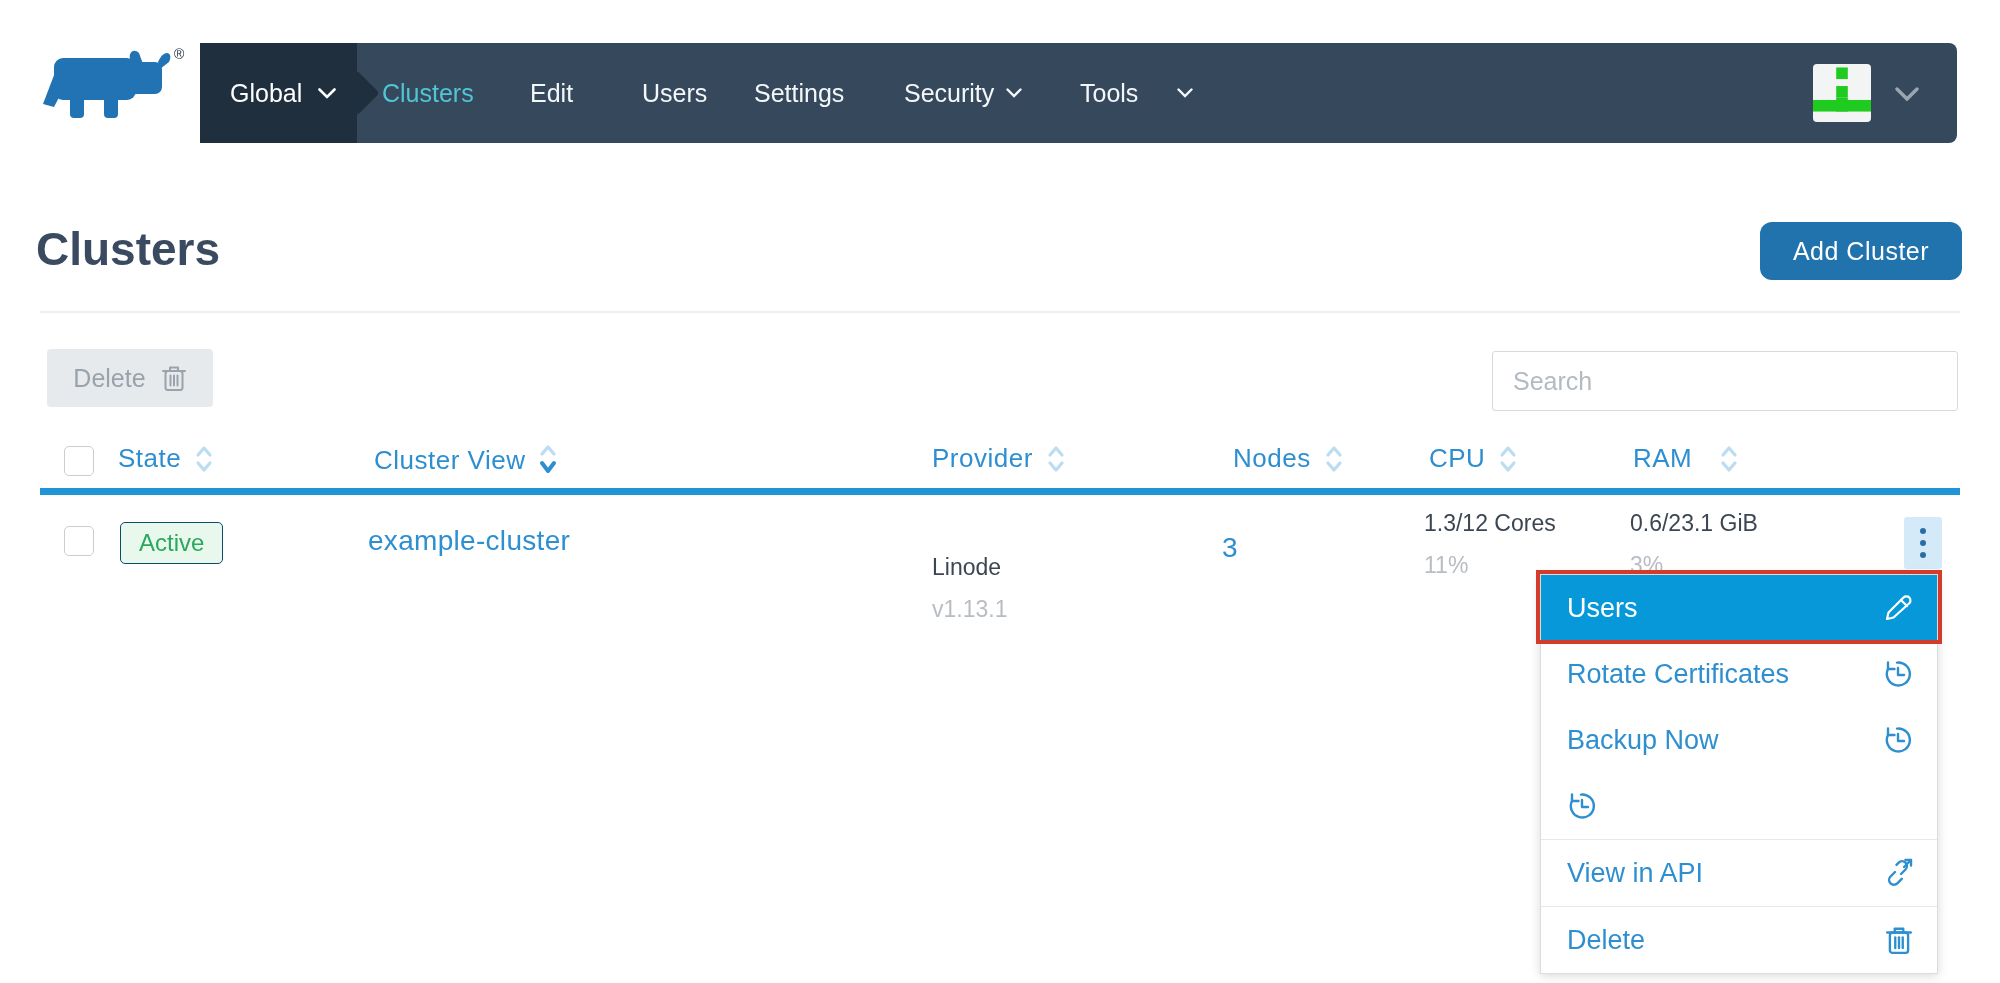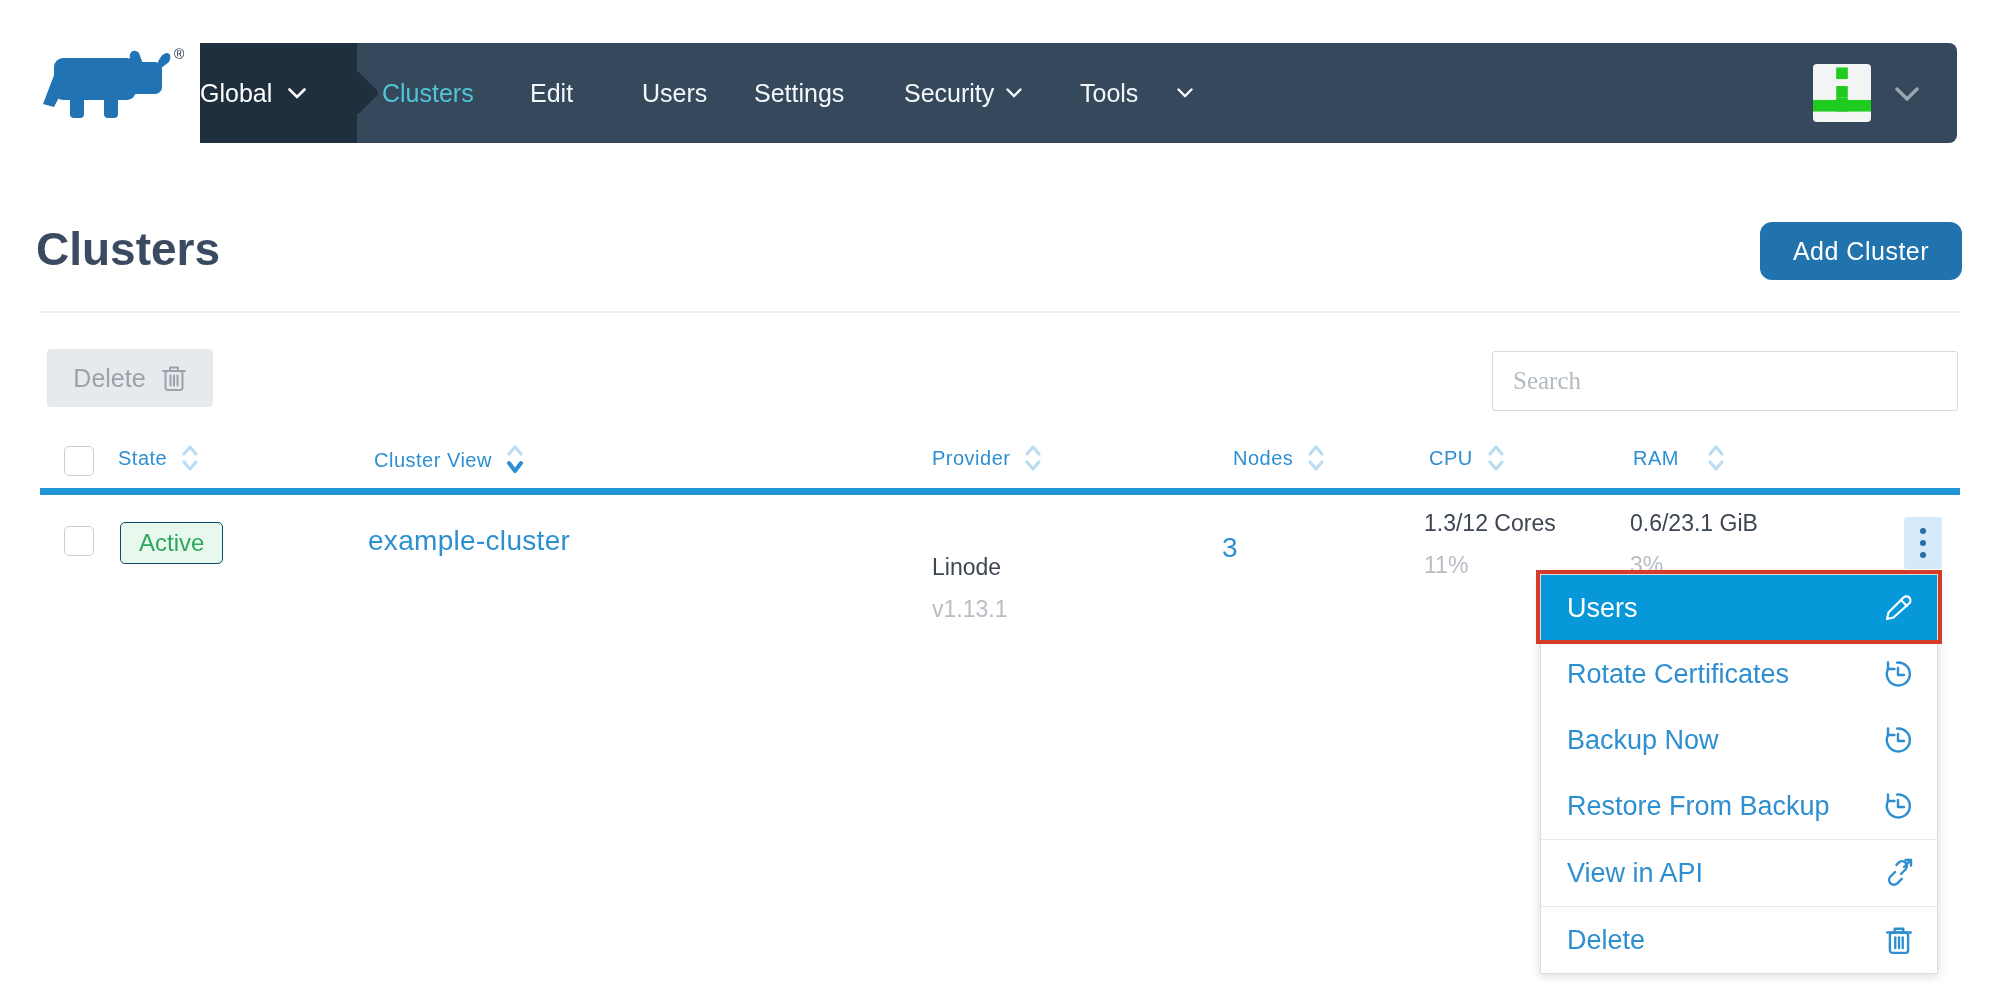--- a/index.html
+++ b/index.html
@@ -5,21 +5,21 @@
   * { margin:0; padding:0; box-sizing:border-box; }
   body { background:#fff; font-family:"Liberation Sans", sans-serif; }
   .screen { position:relative; width:2000px; height:983px; background:#fff; overflow:hidden; }
 
   
   .logo-wrap { position:absolute; left:40px; top:46px; width:150px; height:78px; cursor:pointer; }
   .logo-reg { position:absolute; left:134px; top:0px; font-size:14px; color:#233040; }
   .topnav { position:absolute; left:200px; top:43px; width:1757px; height:100px;
             background:#36495c; border-radius:0 8px 8px 0; }
   .global-crumb { position:absolute; left:0; top:0; width:157px; height:100px; background:#202f3e;
-            display:flex; align-items:center; gap:16px; color:#fff; font-size:25px;
+            display:flex; align-items:center; gap:16px; padding-left:30px; color:#fff; font-size:25px;
             cursor:pointer; z-index:2; }
   .global-arrow { position:absolute; left:141px; top:34px; width:32px; height:32px; background:#202f3e;
             transform:rotate(45deg); border-radius:4px; z-index:1; }
   .nav-item { position:absolute; top:0; height:100px; display:flex; align-items:center; gap:12px;
             color:#f4f7f9; font-size:25px; cursor:pointer; z-index:3; }
   .nav-item.active { color:#4fc5d5; }
   .nav-clusters { left:182px; } .nav-apps { left:330px; } .nav-users { left:442px; }
   .nav-settings { left:554px; } .nav-security { left:704px; } .nav-tools { left:880px;gap:39px; }
   .identicon { position:absolute; right:86px; top:21px; width:58px; height:58px;
             background:#f3f5f5; border-radius:4px; cursor:pointer; z-index:3; }
@@ -31,29 +31,29 @@
             color:#fff; font-size:25px; border:none; border-radius:12px; display:flex; align-items:center;
             justify-content:center; cursor:pointer; font-family:inherit; letter-spacing:0.5px; }
   .divider { position:absolute; left:40px; top:311px; width:1920px; height:2px; background:#eceff1; }
 
   
   .delete-btn { position:absolute; left:47px; top:349px; width:166px; height:58px; background:#e7eaec;
             color:#9aa3ab; font-size:25px; border:none; border-radius:4px; display:flex; align-items:center;
             justify-content:center; gap:15px; font-family:inherit; cursor:not-allowed; }
   .search-input { position:absolute; left:1492px; top:351px; width:466px; height:60px;
             border:1px solid #d7dadc; border-radius:3px; padding:0 20px; font-size:25px; color:#444;
-            font-family:Liberation Serif, serif; outline:none; }
+            font-family:Liberation Sans, sans-serif; outline:none; }
   .search-input::placeholder { color:#b3bac0; }
 
   
   .checkbox { position:absolute; width:30px; height:30px; background:#fff; border:1px solid #c9ced2;
             border-radius:5px; cursor:pointer; }
   .cb-head { left:64px; top:446px; }
   .cb-row  { left:64px; top:526px; }
-  .col-head { position:absolute; top:443px; display:flex; align-items:center; gap:14px; font-size:20px;
+  .col-head { position:absolute; top:443px; display:flex; align-items:center; gap:14px; font-size:26px;
             color:#2e8fd0; letter-spacing:0.5px; cursor:pointer; }
   .ch-state { left:118px; } .ch-name { left:374px; } .ch-provider { left:932px; }
   .ch-nodes { left:1233px; } .ch-cpu { left:1429px; } .ch-ram { left:1633px;gap:28px; }
   .blue-rule { position:absolute; left:40px; top:488px; width:1920px; height:7px; background:#2095d6; }
 
   .badge { position:absolute; left:120px; top:522px; height:42px; padding:0 18px; line-height:40px;
             background:#e9f8ed; border:1px solid #0c4a6e; border-radius:5px; color:#2ba85c; font-size:24px; }
   .cluster-link { position:absolute; left:368px; top:525px; font-size:28px; color:#2e8fd0;
             letter-spacing:0.3px; cursor:pointer; }
   .cell-main { position:absolute; top:510px; font-size:23px; color:#3c4652; }
@@ -253,21 +253,20 @@
       <span>Backup Now</span>
       <svg width="30" height="30" viewBox="0 0 30 30">
         <g fill="none" stroke="#2e8fd0" stroke-width="2.4" stroke-linecap="round" stroke-linejoin="round">
           <path d="M5 10 A11.5 11.5 0 1 0 14 3.6"></path>
           <path d="M5 3.5 L5 10 L11.5 10"></path>
           <path d="M15 9 V16 H21"></path>
         </g>
       </svg>
     </div>
     <div class="menu-item">
-      <span>Restore From Backup</span>
       <svg width="30" height="30" viewBox="0 0 30 30">
         <g fill="none" stroke="#2e8fd0" stroke-width="2.4" stroke-linecap="round" stroke-linejoin="round">
           <path d="M5 10 A11.5 11.5 0 1 0 14 3.6"></path>
           <path d="M5 3.5 L5 10 L11.5 10"></path>
           <path d="M15 9 V16 H21"></path>
         </g>
       </svg>
     </div>
     <div class="menu-sep"></div>
     <div class="menu-item">

